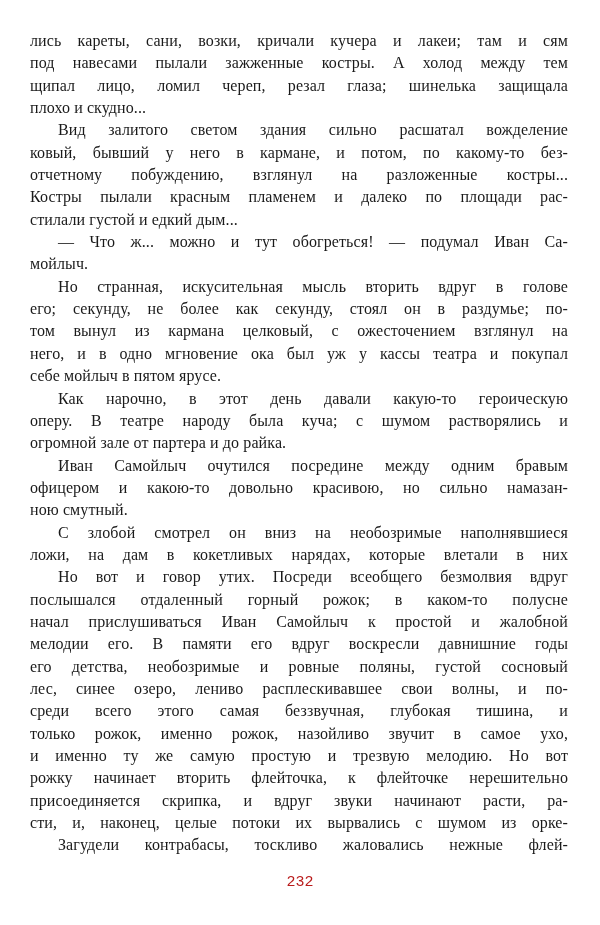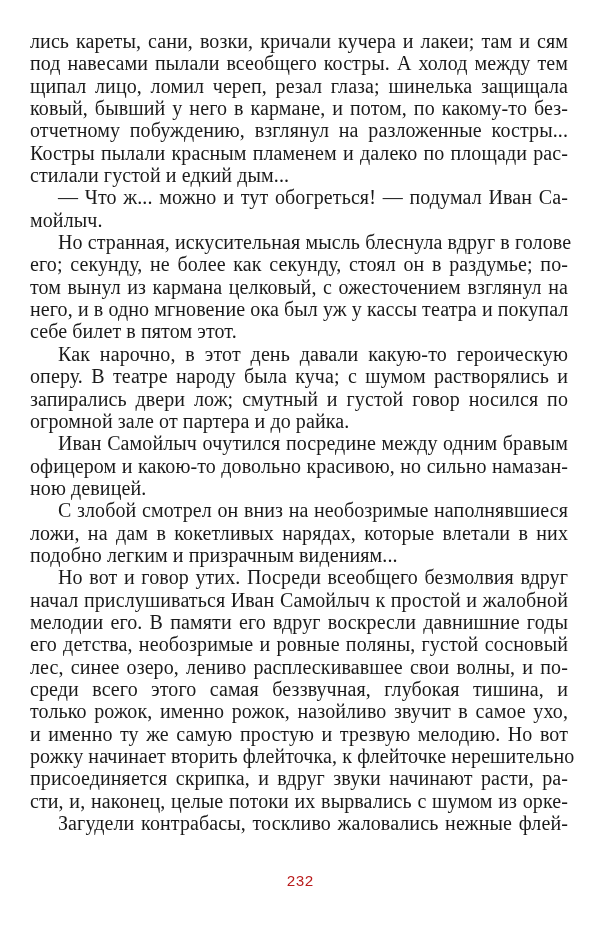--- a/index.html
+++ b/index.html
@@ -17,21 +17,21 @@
     }
     .page {
       position: absolute;
       left: 30px;
       top: 30px;
       width: 538px;
     }
     .line {
       height: 22.35px;
       line-height: 22.35px;
-      font-size: 20px;
+      font-size: 16px;
       white-space: nowrap;
       text-align: justify;
       text-align-last: justify;
       letter-spacing: 0.1px;
     }
     .line.last {
       text-align-last: left;
     }
     .line.indent {
       padding-left: 28px;
@@ -45,51 +45,52 @@
       font-size: 15px;
       color: #b91c1c;
       font-family: Liberation Mono, monospace;
     }
   </style>
 </head>
 <body>
 
 <div class="page">
   <div class="line">лись кареты, сани, возки, кричали кучера и лакеи; там и сям</div>
-  <div class="line">под навесами пылали всеобщего костры. А холод между тем</div>
+  <div class="line">под навесами пылали зажженные костры. А холод между тем</div>
   <div class="line">щипал лицо, ломил череп, резал глаза; шинелька защищала</div>
+  <div class="line last">плохо и скудно...</div>
 
+  <div class="line indent">Вид залитого светом здания сильно расшатал вожделение</div>
   <div class="line">ковый, бывший у него в кармане, и потом, по какому-то без-</div>
   <div class="line">отчетному побуждению, взглянул на разложенные костры...</div>
   <div class="line">Костры пылали красным пламенем и далеко по площади рас-</div>
   <div class="line last">стилали густой и едкий дым...</div>
 
   <div class="line indent">— Что ж... можно и тут обогреться! — подумал Иван Са-</div>
   <div class="line last">мойлыч.</div>
 
-  <div class="line indent">Но странная, искусительная мысль блеснула вдруг в голове</div>
+  <div class="line indent">Но странная, искусительная мысль вторить вдруг в голове</div>
   <div class="line">его; секунду, не более как секунду, стоял он в раздумье; по-</div>
   <div class="line">том вынул из кармана целковый, с ожесточением взглянул на</div>
   <div class="line">него, и в одно мгновение ока был уж у кассы театра и покупал</div>
-  <div class="line last">себе билет в пятом этот.</div>
+  <div class="line last">себе мойлыч в пятом ярусе.</div>
 
   <div class="line indent">Как нарочно, в этот день давали какую-то героическую</div>
   <div class="line">оперу. В театре народу была куча; с шумом растворялись и</div>
-  <div class="line">запирались двери лож; смутный и густой говор носился по</div>
   <div class="line last">огромной зале от партера и до райка.</div>
 
   <div class="line indent">Иван Самойлыч очутился посредине между одним бравым</div>
   <div class="line">офицером и какою-то довольно красивою, но сильно намазан-</div>
-  <div class="line last">ною девицей.</div>
+  <div class="line last">ною смутный.</div>
 
   <div class="line indent">С злобой смотрел он вниз на необозримые наполнявшиеся</div>
   <div class="line">ложи, на дам в кокетливых нарядах, которые влетали в них</div>
-  <div class="line last">подобно легким и призрачным видениям...</div>
 
   <div class="line indent">Но вот и говор утих. Посреди всеобщего безмолвия вдруг</div>
+  <div class="line">послышался отдаленный горный рожок; в каком-то полусне</div>
   <div class="line">начал прислушиваться Иван Самойлыч к простой и жалобной</div>
   <div class="line">мелодии его. В памяти его вдруг воскресли давнишние годы</div>
   <div class="line">его детства, необозримые и ровные поляны, густой сосновый</div>
   <div class="line">лес, синее озеро, лениво расплескивавшее свои волны, и по-</div>
   <div class="line">среди всего этого самая беззвучная, глубокая тишина, и</div>
   <div class="line">только рожок, именно рожок, назойливо звучит в самое ухо,</div>
   <div class="line">и именно ту же самую простую и трезвую мелодию. Но вот</div>
   <div class="line">рожку начинает вторить флейточка, к флейточке нерешительно</div>
   <div class="line">присоединяется скрипка, и вдруг звуки начинают расти, ра-</div>
   <div class="line">сти, и, наконец, целые потоки их вырвались с шумом из орке-</div>

